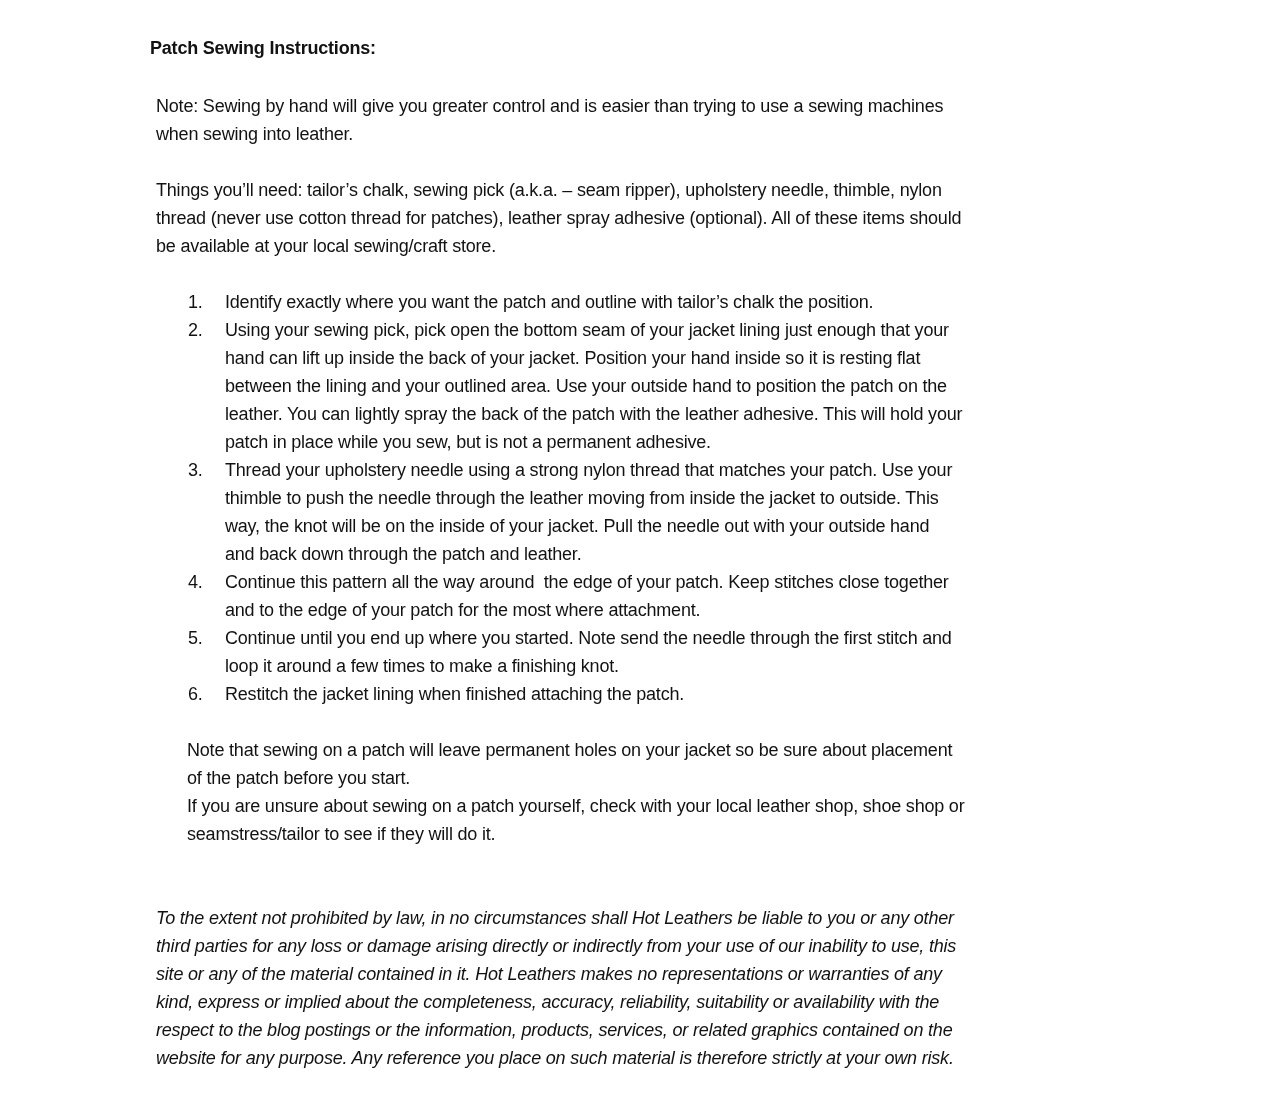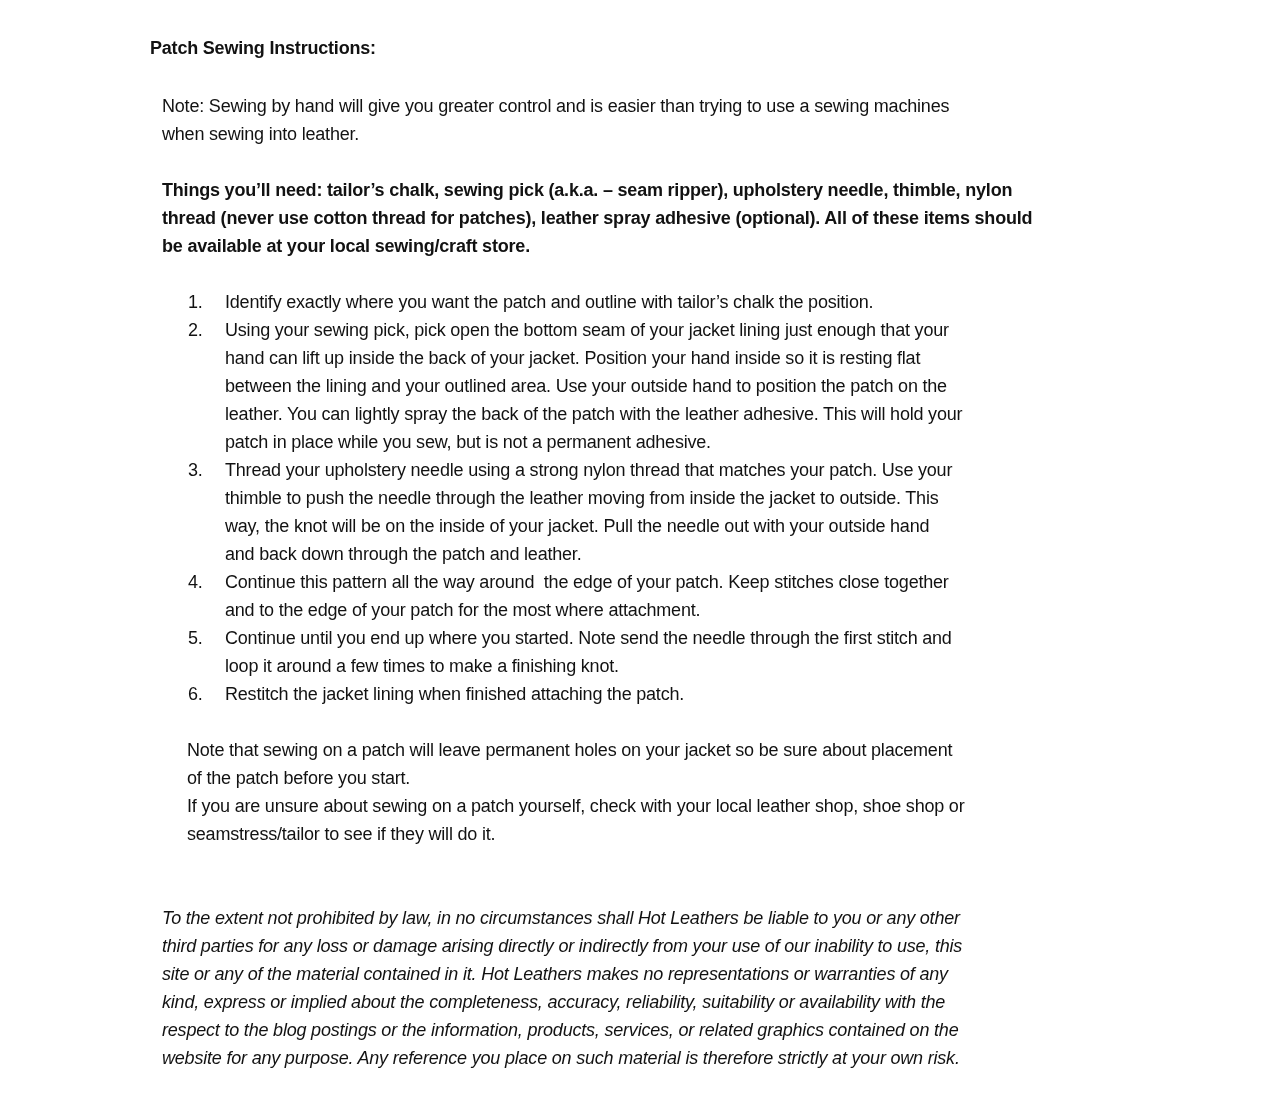--- a/index.html
+++ b/index.html
@@ -25,26 +25,26 @@
     font-weight: 700;
     line-height: 28px;
     margin: 0;
     white-space: pre-wrap;
     letter-spacing: -0.2px;
   }
   .para {
     font-size: 18px;
     font-weight: 400;
     line-height: 28px;
-    margin: 12px;
+    margin: 6px;
     white-space: pre-wrap;
     letter-spacing: -0.2px;
   }
   .para-note   { margin-top: 30px; }
-  .para-things { margin-top: 28px; font-weight: bold; }
+  .para-things { margin-top: 28px; }
   .steps {
     margin: 28px 0 0 38px;
   }
   .step {
     display: flex;
     align-items: flex-start;
     font-size: 18px;
     line-height: 28px;
     letter-spacing: -0.2px;
   }

